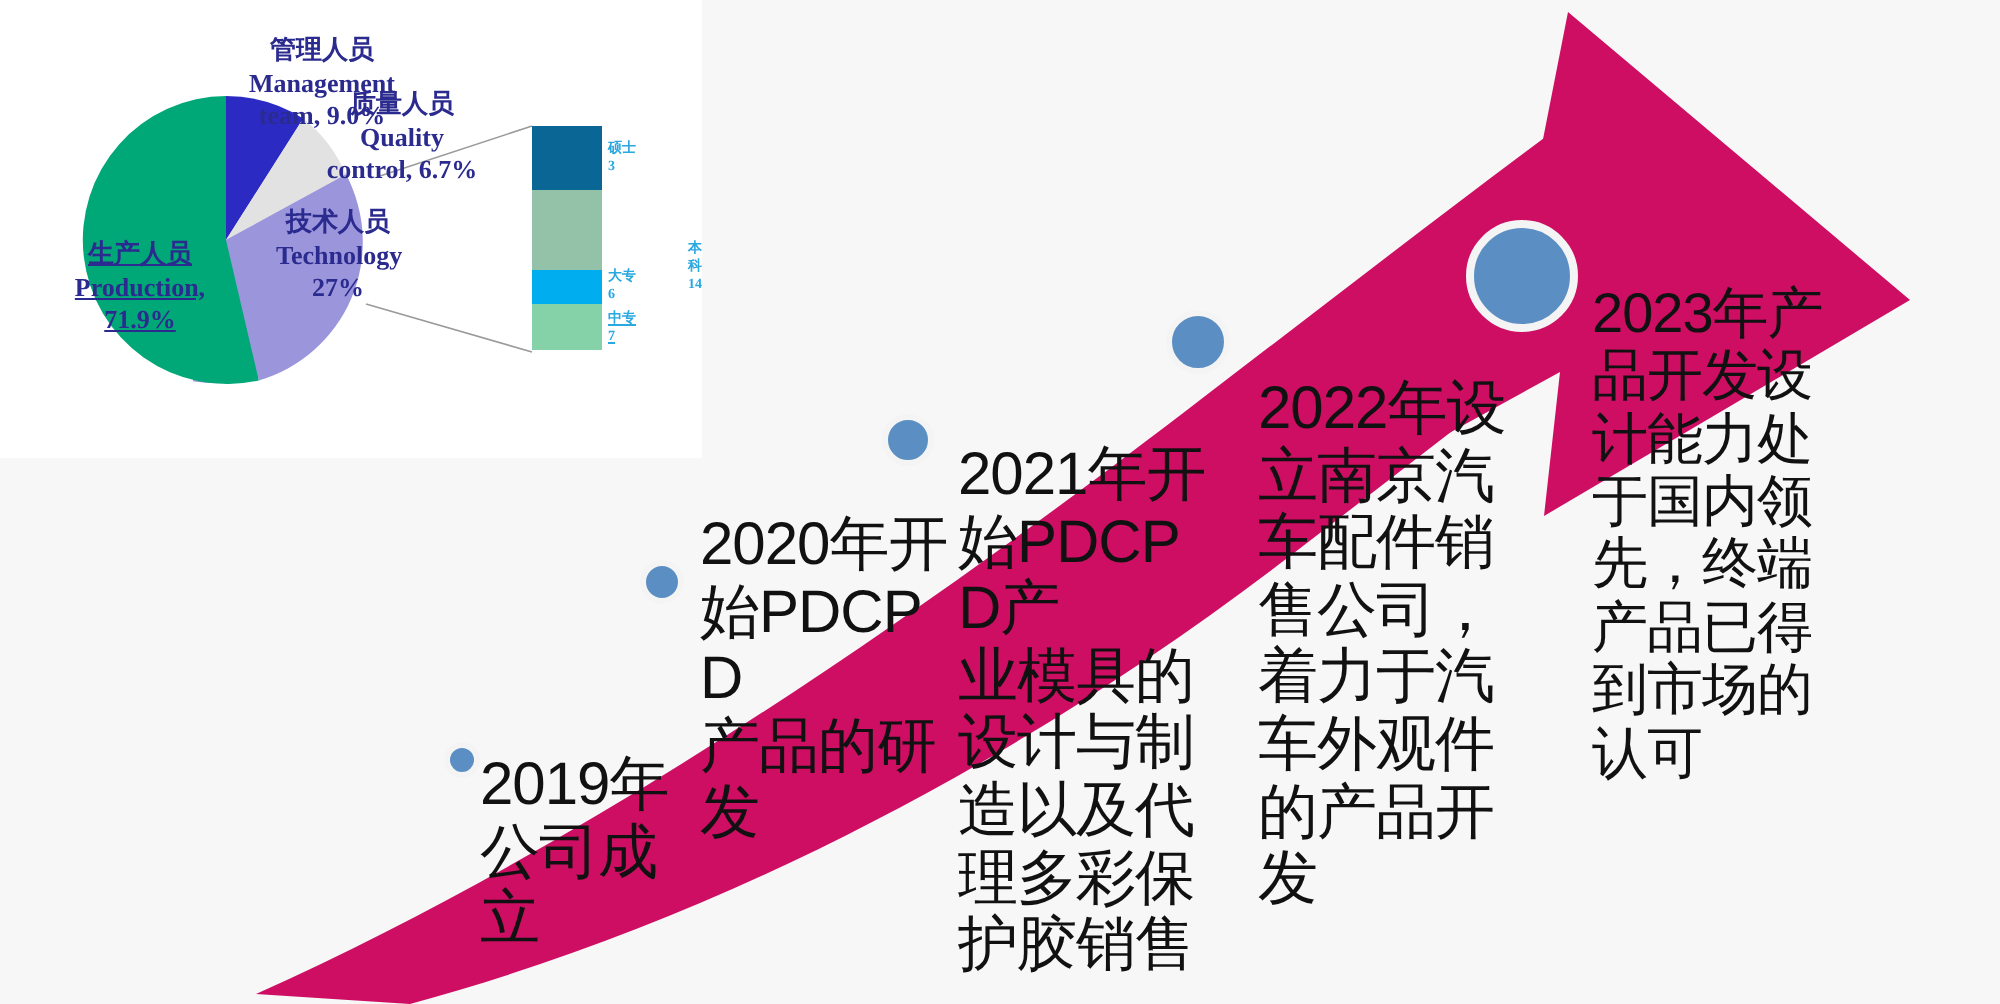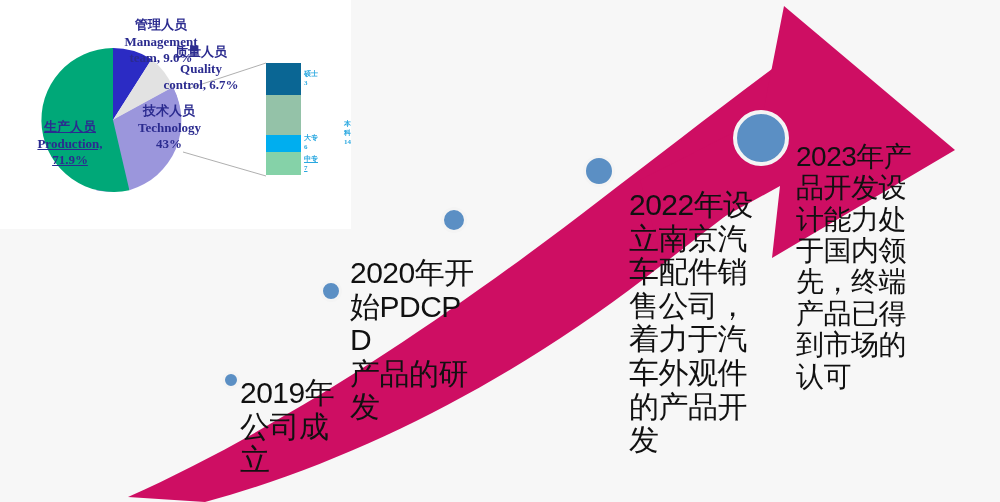--- a/index.html
+++ b/index.html
@@ -124,20 +124,27 @@
 公司成
 立</div>
 
   <div class="milestone-dot" style="left:320px; top:280px; width:22px; height:22px;"></div>
   <div class="milestone-text" style="left:350px; top:256px; width:124px; font-size:30px;">2020年开
 始PDCPD
 产品的研
 发</div>
 
   <div class="milestone-dot" style="left:441px; top:207px; width:26px; height:26px;"></div>
+  <div class="milestone-text" style="left:479px; top:221px; width:124px; font-size:30px;">2021年开
+始PDCPD产
+业模具的
+设计与制
+造以及代
+理多彩保
+护胶销售</div>
 
   <div class="milestone-dot" style="left:583px; top:155px; width:32px; height:32px;"></div>
   <div class="milestone-text" style="left:629px; top:169px; width:124px; font-size:30px;margin-top:19px;">2022年设
 立南京汽
 车配件销
 售公司，
 着力于汽
 车外观件
 的产品开
 发</div>
@@ -178,21 +185,21 @@
         <rect x="266" y="135" width="35" height="17" fill="#00aeef"></rect>
         <rect x="266" y="152" width="35" height="23" fill="#85d2a8"></rect>
       </g>
     </svg>
 
     <div class="pie-label" style="left:27px; top:119px; width:86px;text-decoration:underline;">生产人员Production,
 71.9%</div>
 
     <div class="pie-label" style="left:138px; top:103px; width:62px;">技术人员
 Technology
-43%</div>
+27%</div>
 
     <div class="pie-label" style="left:159px; top:44px; width:84px;">质量人员Quality
 control, 6.7%</div>
 
     <div class="pie-label" style="left:110px; top:17px; width:102px;">管理人员Management
 team, 9.0%</div>
 
     <div class="bar-label" style="left:304px; top:70px;">硕士
 3</div>
 

